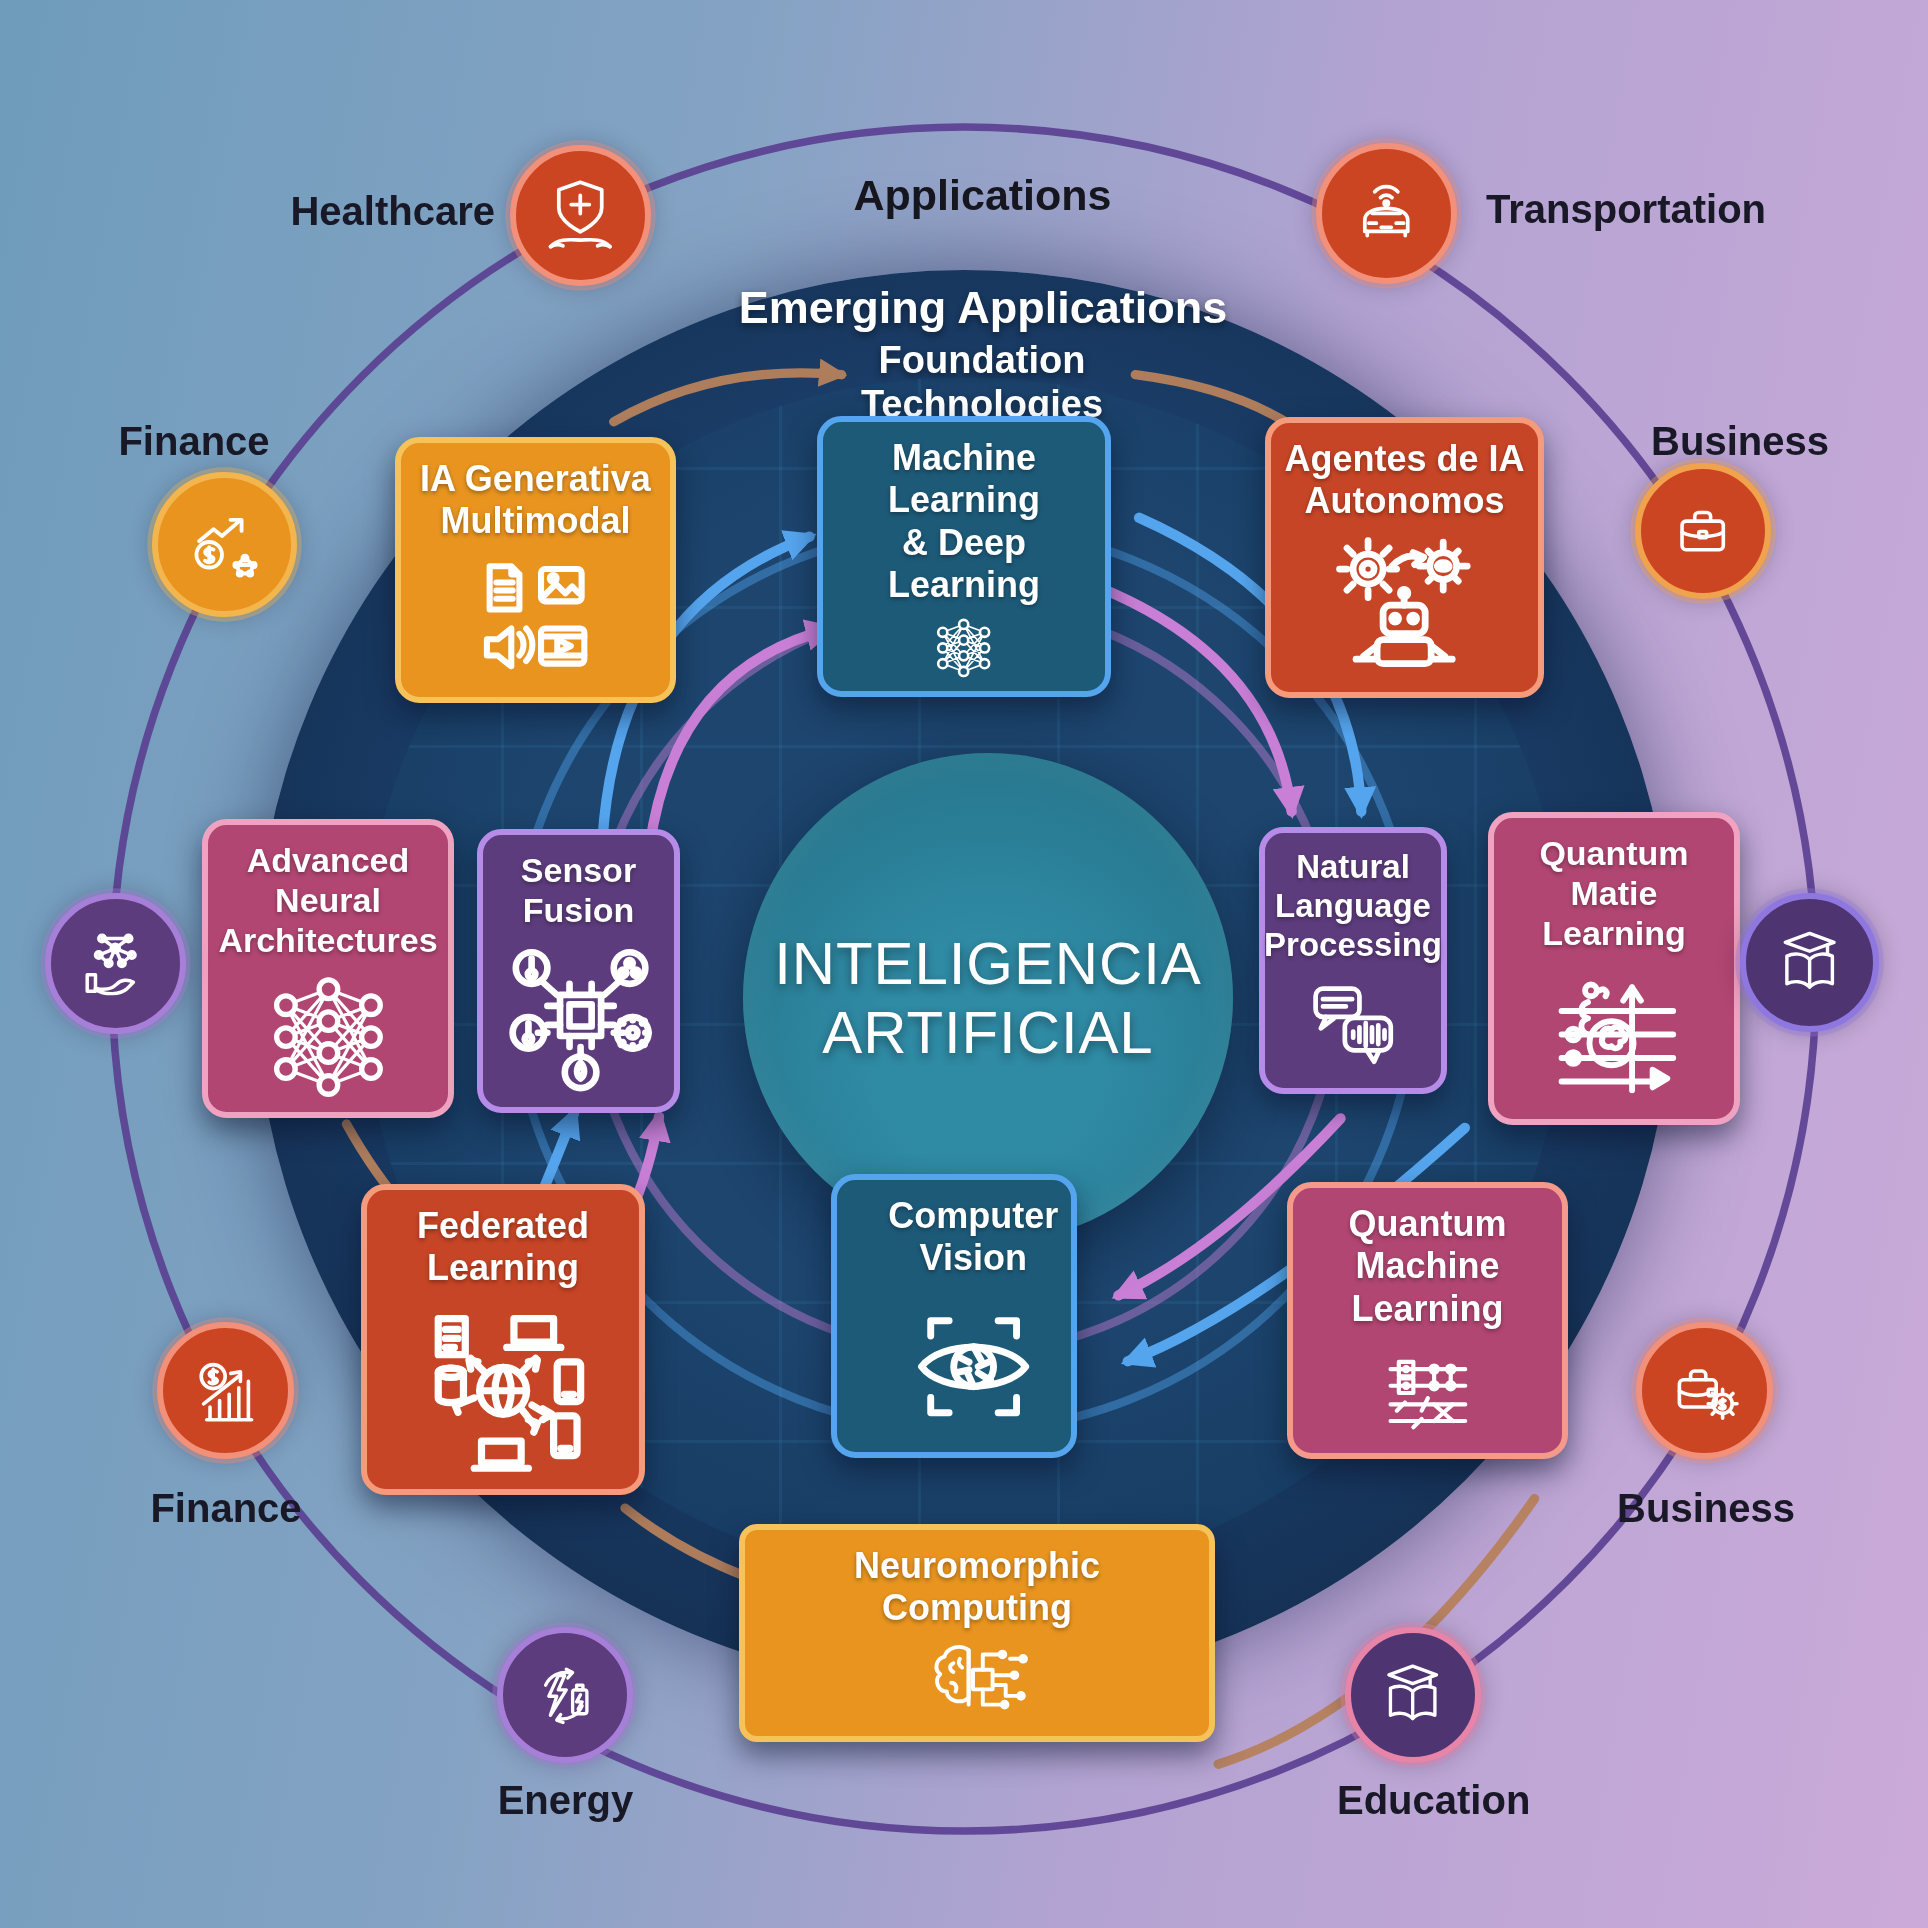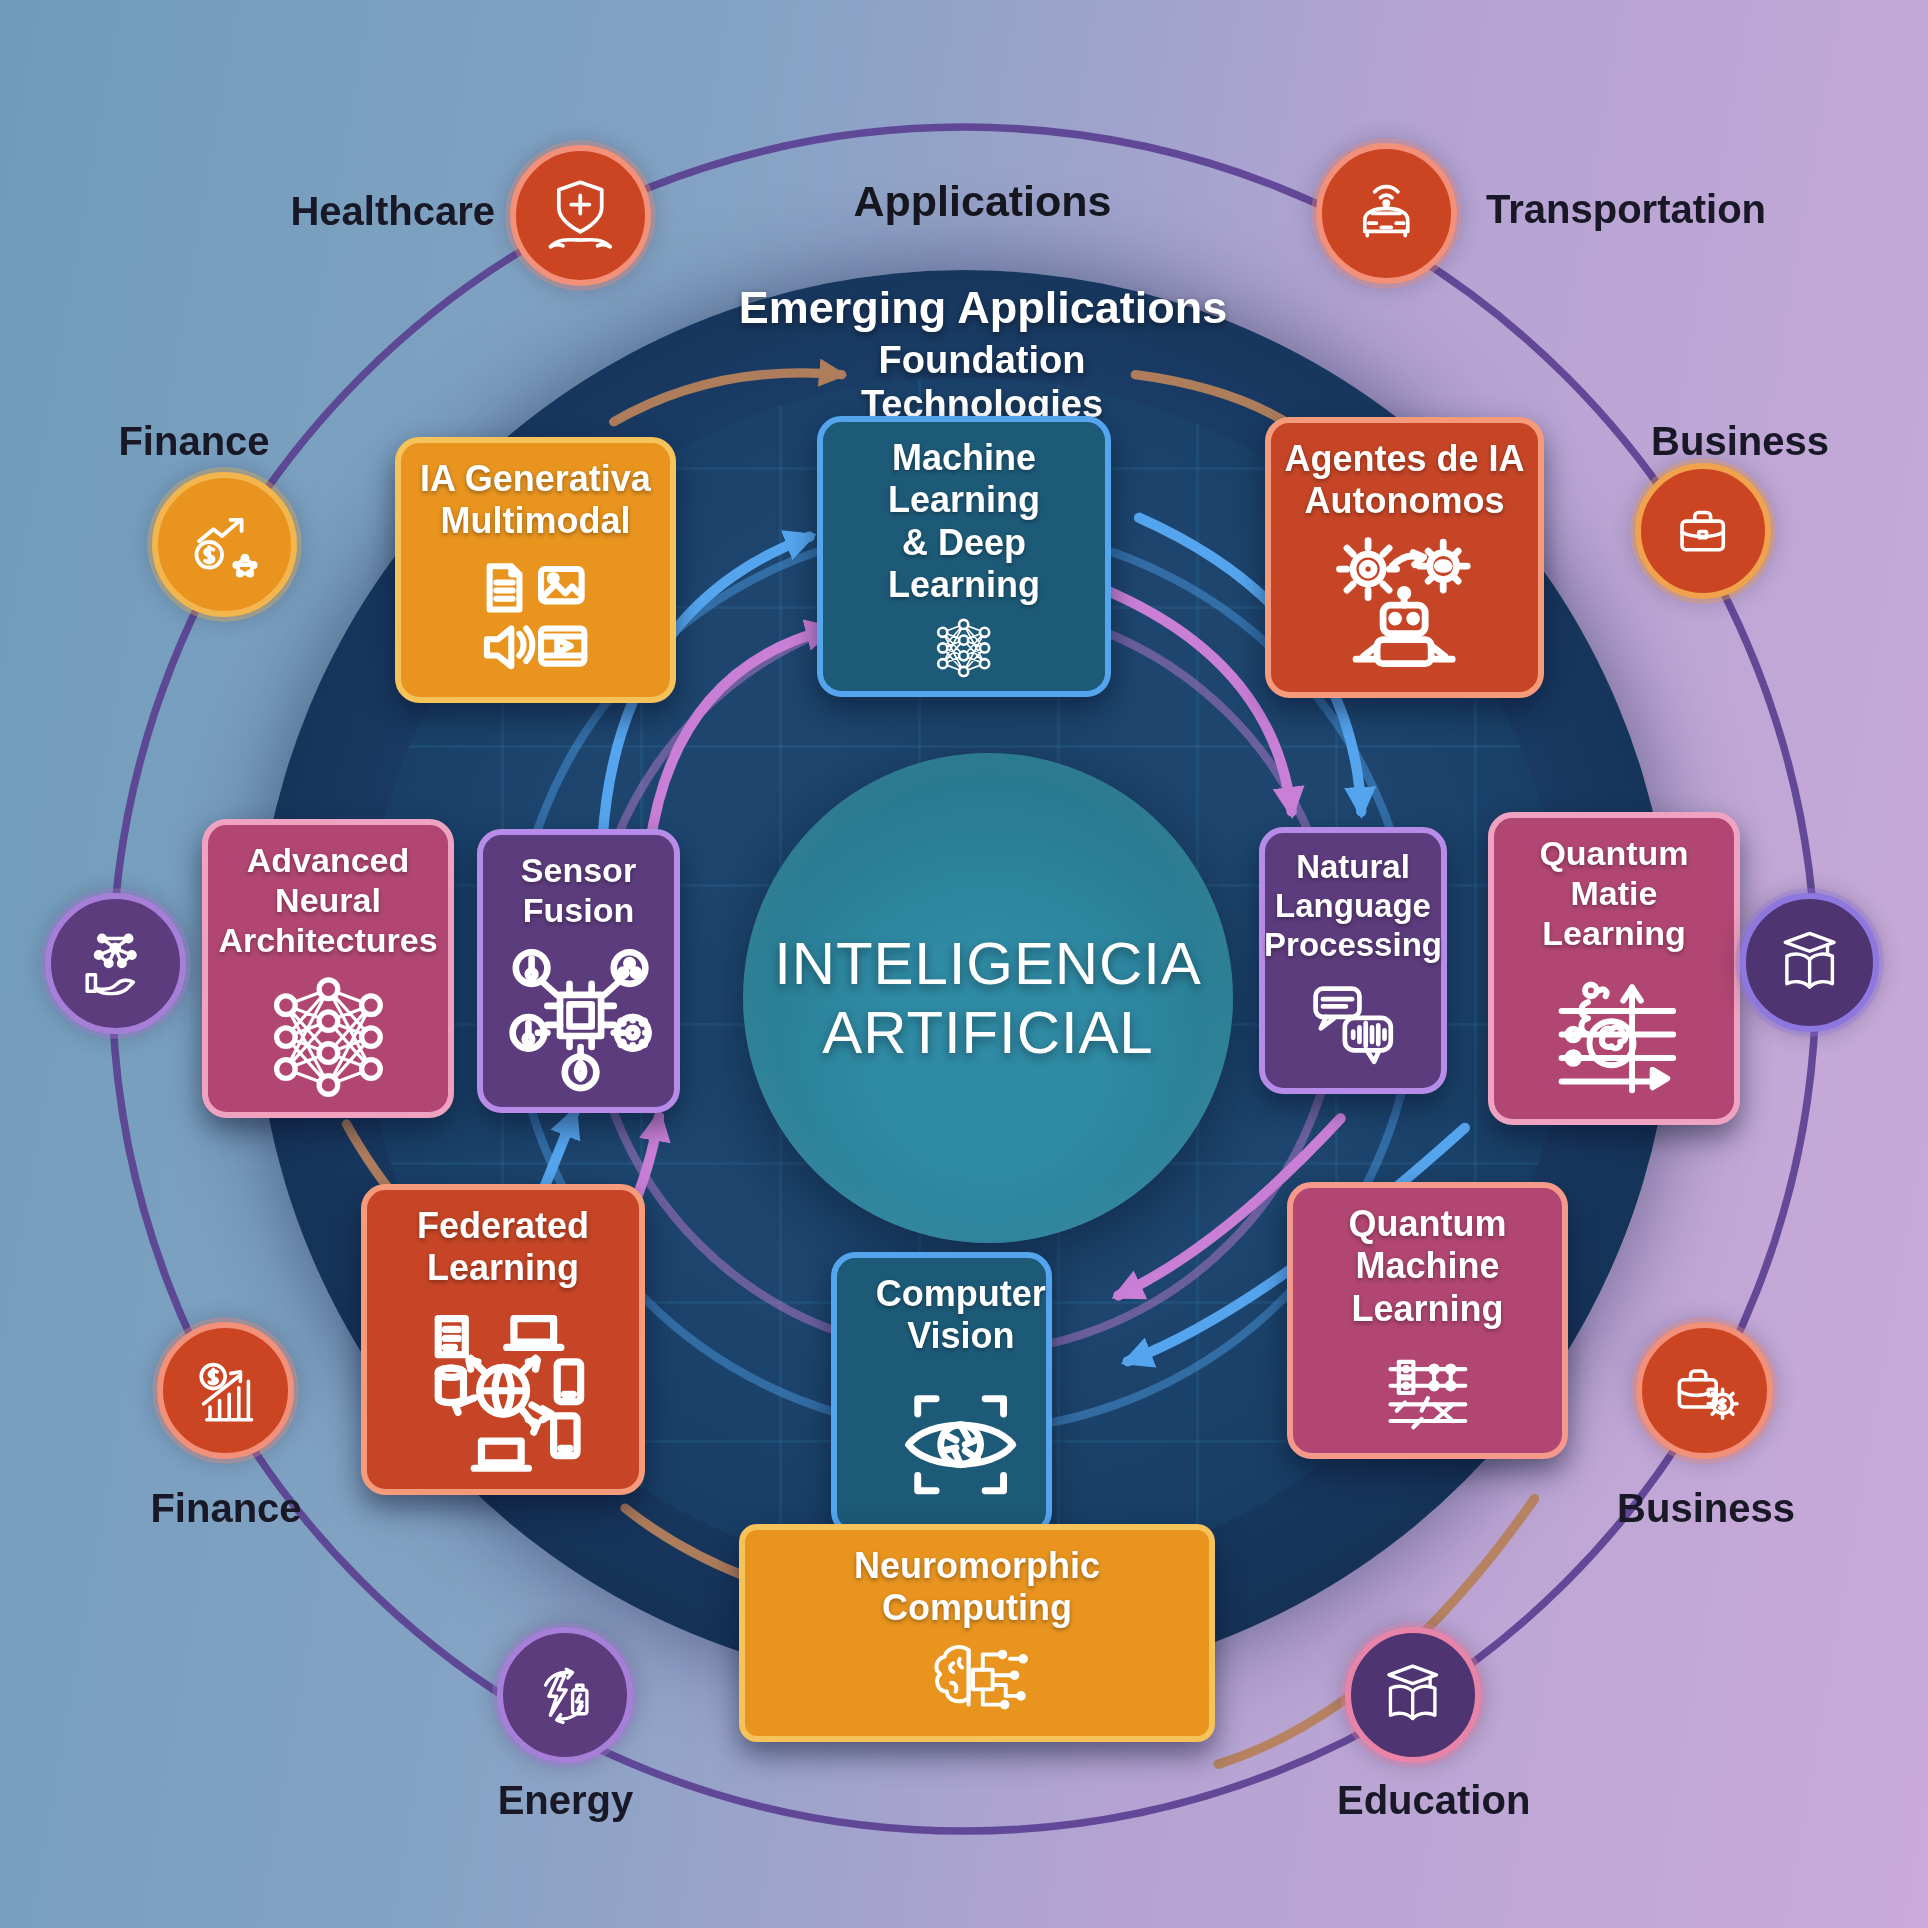--- a/index.html
+++ b/index.html
@@ -99,21 +99,21 @@
       </g>
       <g stroke="#c97fd6" stroke-width="11">
         <path d="M690 900 Q716 710 882 668" marker-end="url(#mp)"></path>
         <path d="M1168 624 Q1352 700 1372 862" marker-end="url(#mp)"></path>
         <path d="M1424 1188 Q1298 1324 1188 1376" marker-end="url(#mp)"></path>
         <path d="M668 1292 Q690 1244 700 1186" marker-end="url(#mp)"></path>
       </g>
     </g>
   </svg>
 
-  <div id="lbl-applications" class="ringlbl" style="left:794px;top:177px;width:377px;">Applications</div>
+  <div id="lbl-applications" class="ringlbl" style="left:794px;top:171px;width:377px;">Applications</div>
   <div id="lbl-emerging" class="ringlbl" style="left:729px;top:282px;width:508px;">Emerging Applications</div>
   <div id="lbl-foundation" class="ringlbl" style="left:855px;top:339px;width:254px;">Foundation
 Technologies</div>
 
   <div id="center-circle" class="circle">
     <div id="center-title">INTELIGENCIA
 ARTIFICIAL</div>
   </div>
 
   <div class="node v-orange" style="left:395px;top:437px;width:281px;height:266px;">
@@ -284,21 +284,21 @@
         <rect x="78" y="66" width="13" height="22" rx="2"></rect>
           <path d="M82 84h5"></path>
         <rect x="38" y="80" width="22" height="12"></rect>
           <path d="M34 95h30"></path>
         <path d="M14 56a7 2.6 0 0 0 14 0v-14a7 2.6 0 0 0-14 0z"></path>
           <ellipse cx="21" cy="42" rx="7" ry="2.6"></ellipse>
       </g>
     </svg>
   </div>
 
-  <div class="node v-blue" style="left:831px;top:1252px;width:221px;height:284px;padding-left:48px;">
+  <div class="node v-blue" style="left:831px;top:1174px;width:246px;height:284px;padding-left:48px;">
     <div class="t">Computer
 Vision</div>
     <svg class="ic" viewBox="0 0 100 100">
       <g fill="none" stroke="#fff" stroke-width="4.5" stroke-linecap="round" stroke-linejoin="round">
         <path d="M22 32V22h12M66 22h12v10M78 72v10H66M34 82H22V72"></path>
         <path d="M16 52c13-17 55-17 68 0c-13 17-55 17-68 0z"></path>
         <circle cx="50" cy="52" r="13"></circle>
         <path d="M50 39l5 9M62 48l-9 4M61 61l-8-5M50 65l-4-9M38 56l9-2M39 45l8 4"></path>
       </g>
     </svg>

